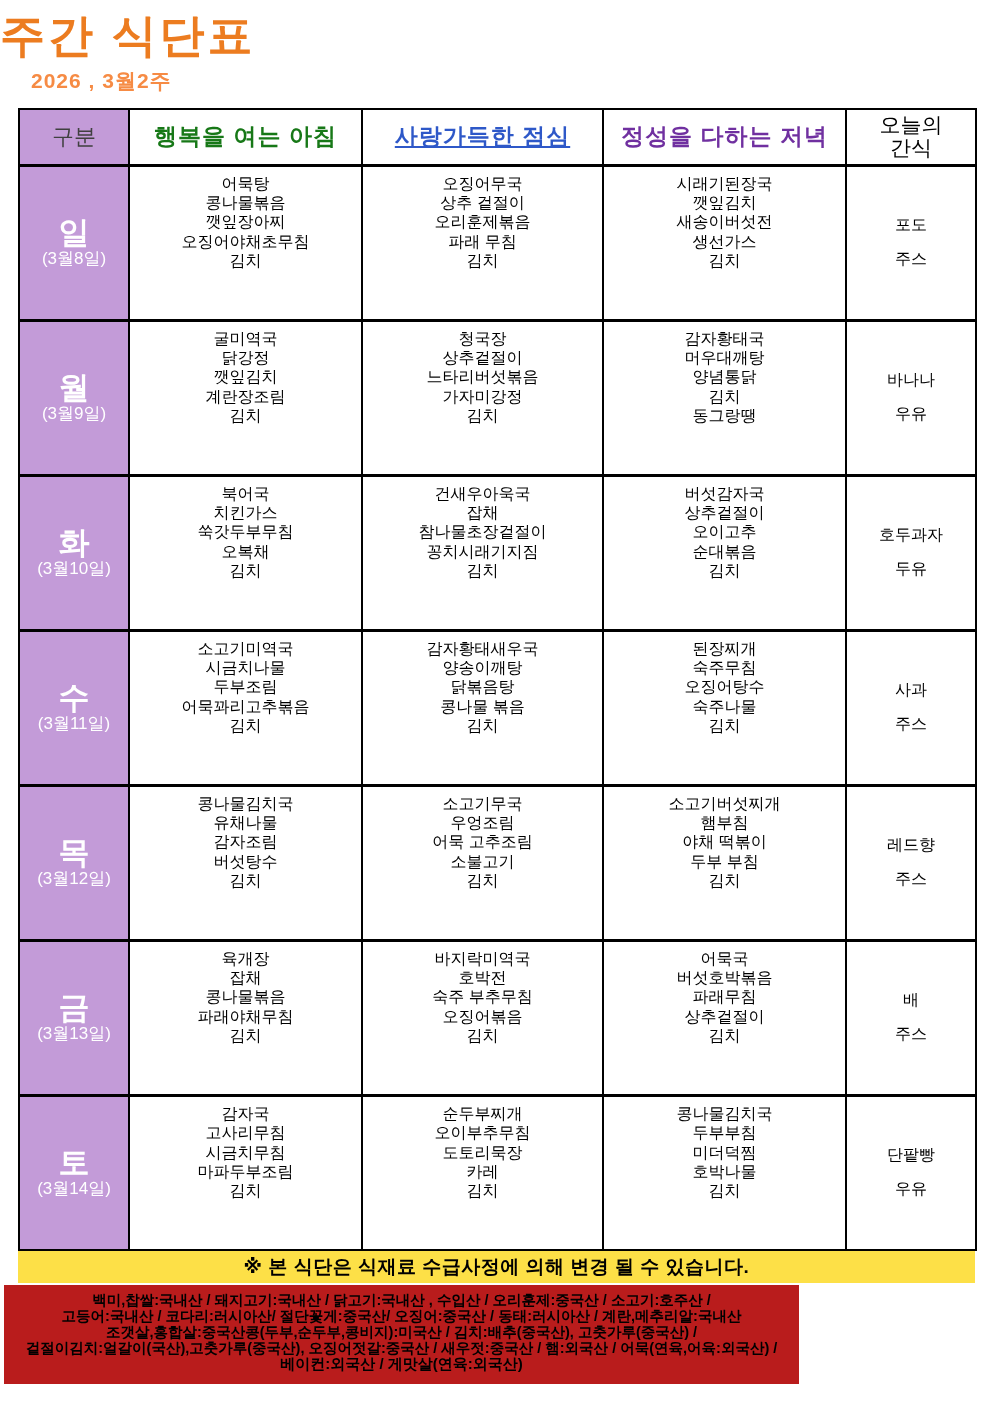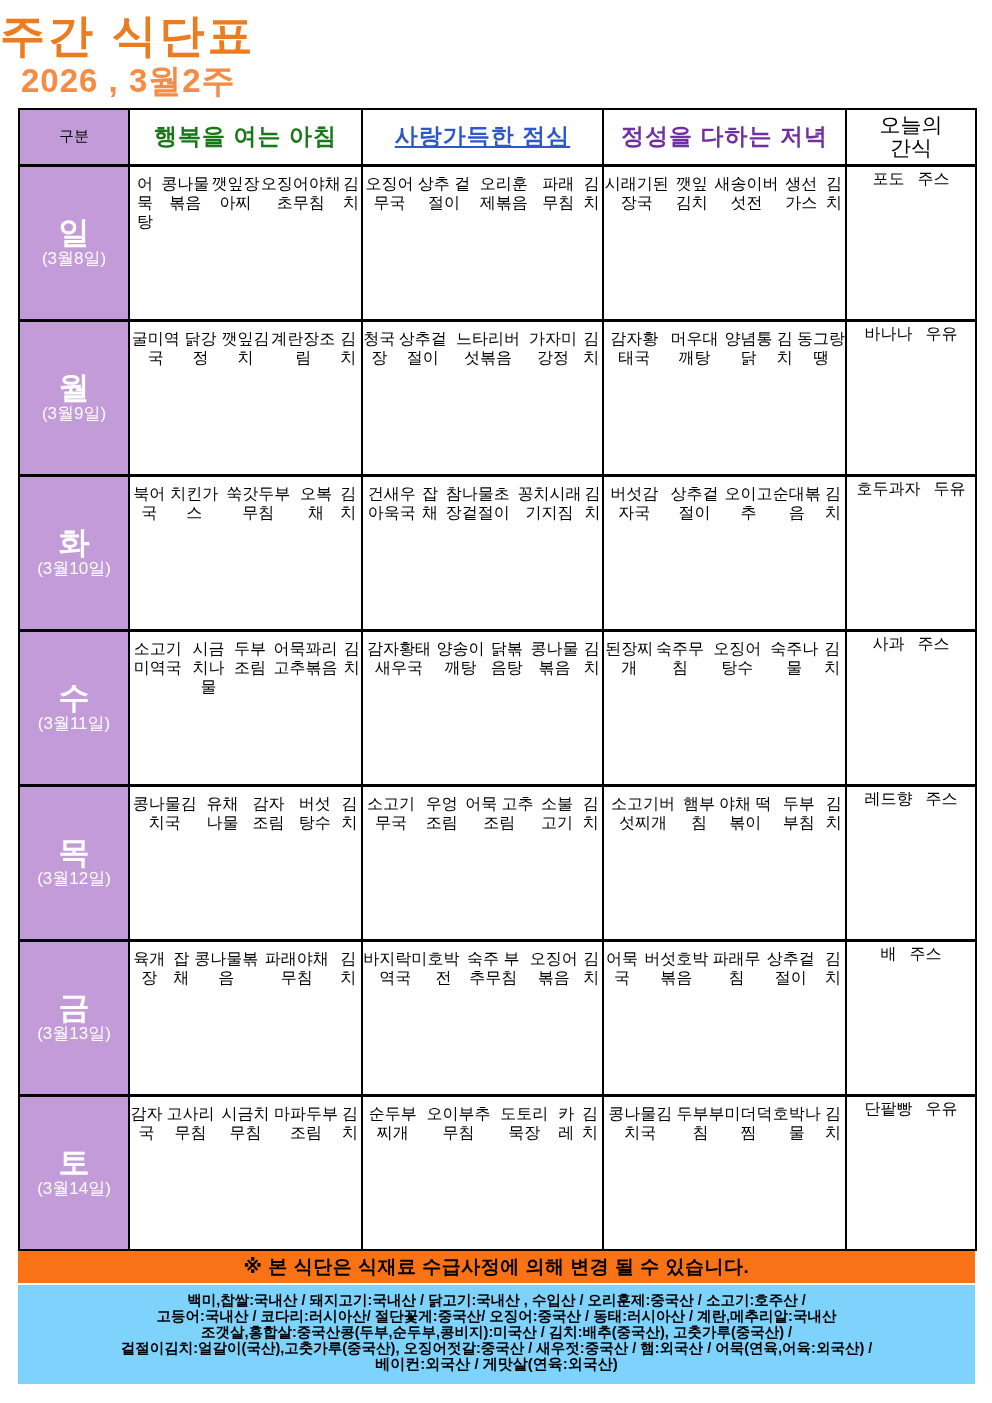--- a/index.html
+++ b/index.html
@@ -5,61 +5,61 @@
   * { margin:0; padding:0; box-sizing:border-box; }
   body { background:#ffffff; font-family:"Liberation Sans","DejaVu Sans",sans-serif; }
   .page { width:992px; height:1403px; background:#ffffff; overflow:hidden; position:relative; }
 
   .title {
     padding-top:10px; text-align:left;
     font-size:45px; font-weight:900; letter-spacing:3px;
     color:#ec7c20; line-height:52px;
   }
   .subtitle {
-    margin-left:21px; margin-top:-2px;
-    font-size:33px; font-weight:800; letter-spacing:1px;
+    margin-left:31px; margin-top:-2px;
+    font-size:21px; font-weight:800; letter-spacing:1px;
     color:#f68b44; line-height:42px; margin-bottom:6px;
   }
 
   table.menu {
     margin-left:18px; width:957px;
     border-collapse:collapse; table-layout:fixed;
   }
   table.menu th, table.menu td { border:2px solid #000; padding:0; }
   tr.header-row th { height:56px; vertical-align:middle; text-align:center; border-bottom:3px solid #000; }
-  .h-gubun   { background:#c39bd8; color:#000000; font-size:15px; font-weight:400; }
+  .h-gubun   { background:#c39bd8; color:#404040; font-size:22px; font-weight:400; }
   .h-breakfast { color:#177817; font-size:23px; font-weight:700; letter-spacing:1px; }
   .h-lunch     { color:#2e58c8; font-size:23px; font-weight:800; letter-spacing:1px;text-decoration:underline; }
   .h-dinner    { color:#7030a0; font-size:23px; font-weight:800; letter-spacing:1px; }
   .h-snack     { color:#000000; font-size:21px; font-weight:400; line-height:1.08; }
 
   tr.day-row td { height:155px; border-top:3px solid #000; vertical-align:middle; }
   td.day-cell { background:#c39bd8; color:#ffffff; text-align:center; }
   .day-char { font-size:31px; font-weight:700; line-height:1.02; }
   .day-date { font-size:17px; font-weight:400; line-height:1.15; }
 
   td.menu-cell .cell-inner {
-    display:flex; flex-direction:row; justify-content:flex-end;
+    display:flex; flex-direction:column; justify-content:flex-start;
     height:147px; padding:5px 0 7px 0;
   }
   .menu-line { text-align:center; font-size:16px; color:#000; line-height:1.2; }
   td.snack-cell .cell-inner {
-    display:flex; flex-direction:row; justify-content:center; gap:13px; height:147px;
+    display:flex; flex-direction:column; justify-content:center; gap:13px; height:147px;
   }
   .snack-line { text-align:center; font-size:16px; color:#000; }
 
   .notice-bar {
     margin-left:18px; width:957px; height:32px;
-    background:#f97316; display:flex; align-items:center; justify-content:center;
+    background:#fde047; display:flex; align-items:center; justify-content:center;
   }
   .notice-text { font-size:19px; font-weight:700; color:#000; letter-spacing:0.5px; }
 
   .origin-box {
-    margin-left:18px; margin-top:2px; width:957px;
-    background:#7dd3fc; padding:7px 4px 12px 4px;
+    margin-left:4px; margin-top:2px; width:795px;
+    background:#b91c1c; padding:7px 4px 12px 4px;
   }
   .origin-line { text-align:center; font-size:14.5px; font-weight:600; color:#000; line-height:16px; }
   .origin-line.last { font-weight:800; font-size:15px; }
 </style>
 </head>
 <body>
 
 <div class="page">
 
   <div class="title">주간 식단표</div>

